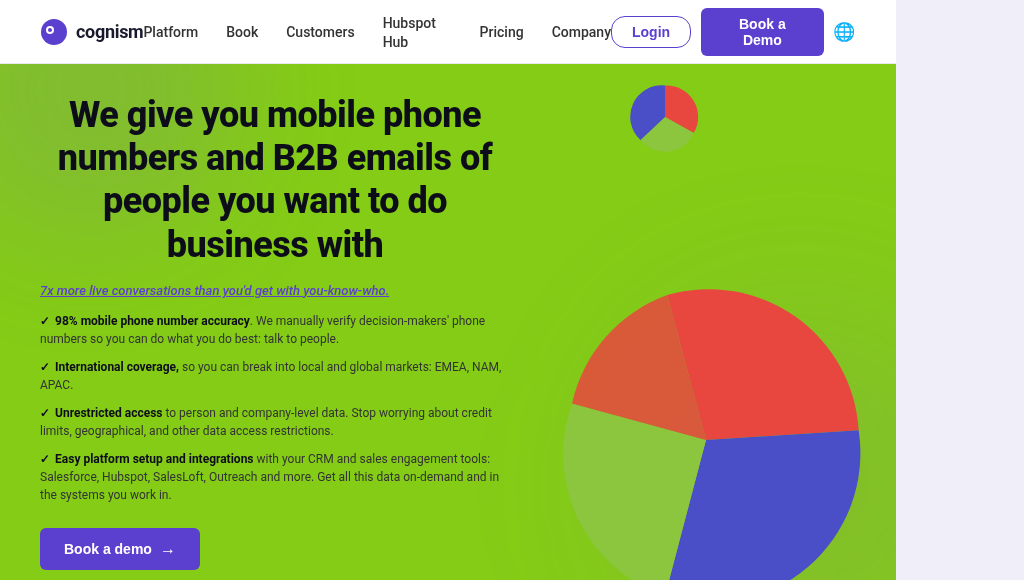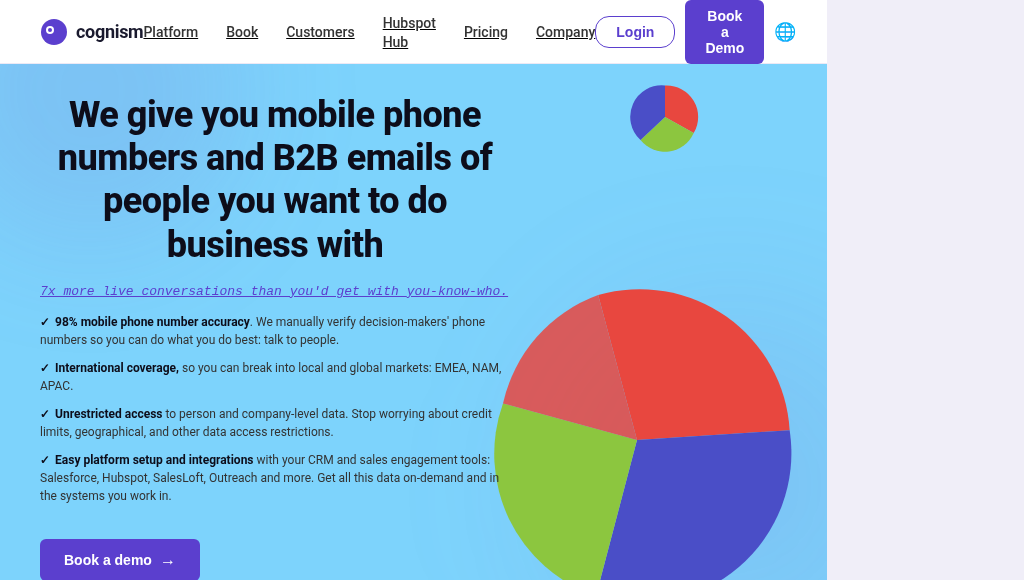--- a/index.html
+++ b/index.html
@@ -5,23 +5,23 @@
     * { margin: 0; padding: 0; box-sizing: border-box; }
     body {
       font-family: -apple-system, BlinkMacSystemFont, 'Segoe UI', Roboto, sans-serif;
       background: #f0eef8;
       width: 1024px;
       height: 580px;
       overflow: hidden;
       position: relative;
     }
     .page-wrapper {
-      width: 827px;
+      width: 896px;
       height: 580px;
-      background: #7dd3fc;
+      background: #84cc16;
       position: relative;
       overflow: hidden;
     }
     
     .bg-blur {
       position: absolute;
       top: -60px;
       left: -60px;
       width: 300px;
       height: 300px;
@@ -67,21 +67,20 @@
       font-size: 18px;
       font-weight: 700;
       color: #1a1a2e;
       letter-spacing: -0.3px;
     }
     .nav-links {
       display: flex;
       align-items: center;
       gap: 28px;
       list-style: none;
-      text-decoration: underline;
     }
     .nav-links li a {
       text-decoration: none;
       color: #333;
       font-size: 14px;
       font-weight: 500;
     }
     .nav-actions {
       display: flex;
       align-items: center;
@@ -139,25 +138,24 @@
     }
     .tagline {
       font-size: 13px;
       color: #5b3fce;
       font-style: italic;
       margin-bottom: 14px;
       font-weight: 500;
     }
     .tagline span {
       text-decoration: underline;
-      font-family: Liberation Mono, monospace;
     }
     .features-list {
       list-style: none;
-      margin-bottom: 34px;
+      margin-bottom: 24px;
     }
     .features-list li {
       font-size: 12px;
       color: #333;
       margin-bottom: 10px;
       line-height: 1.5;
       padding-left: 0;
     }
     .features-list li strong {
       font-weight: 700;

